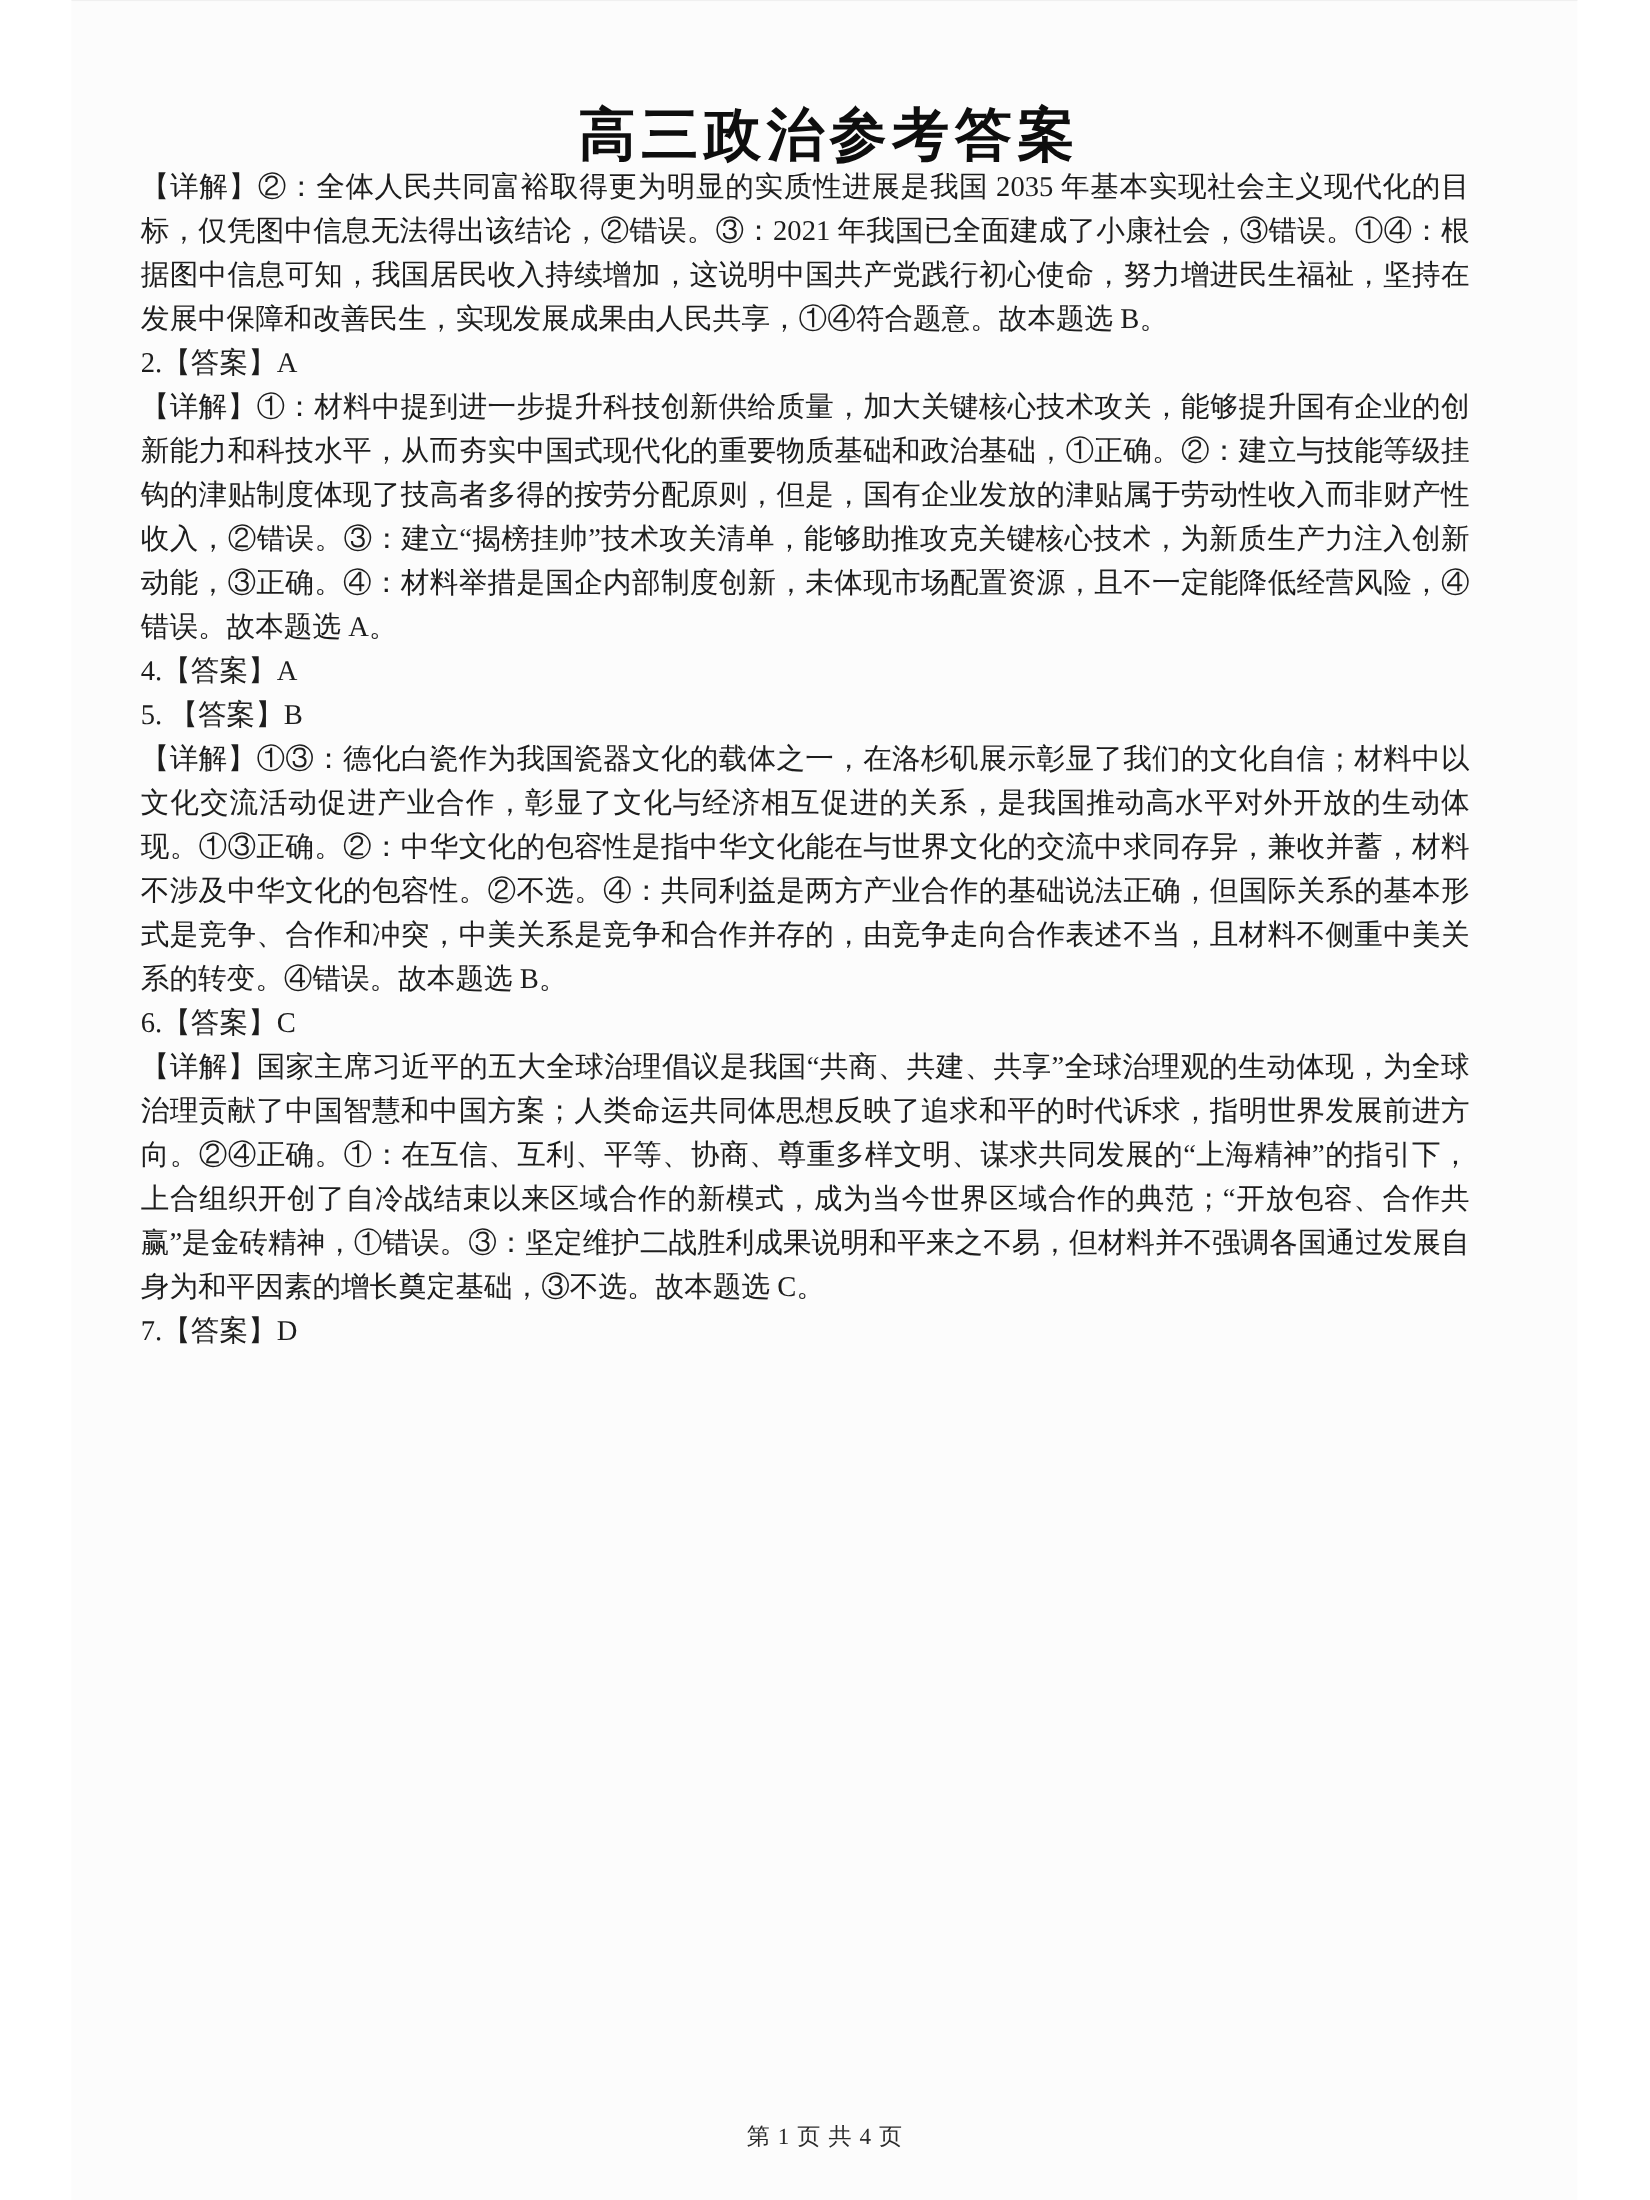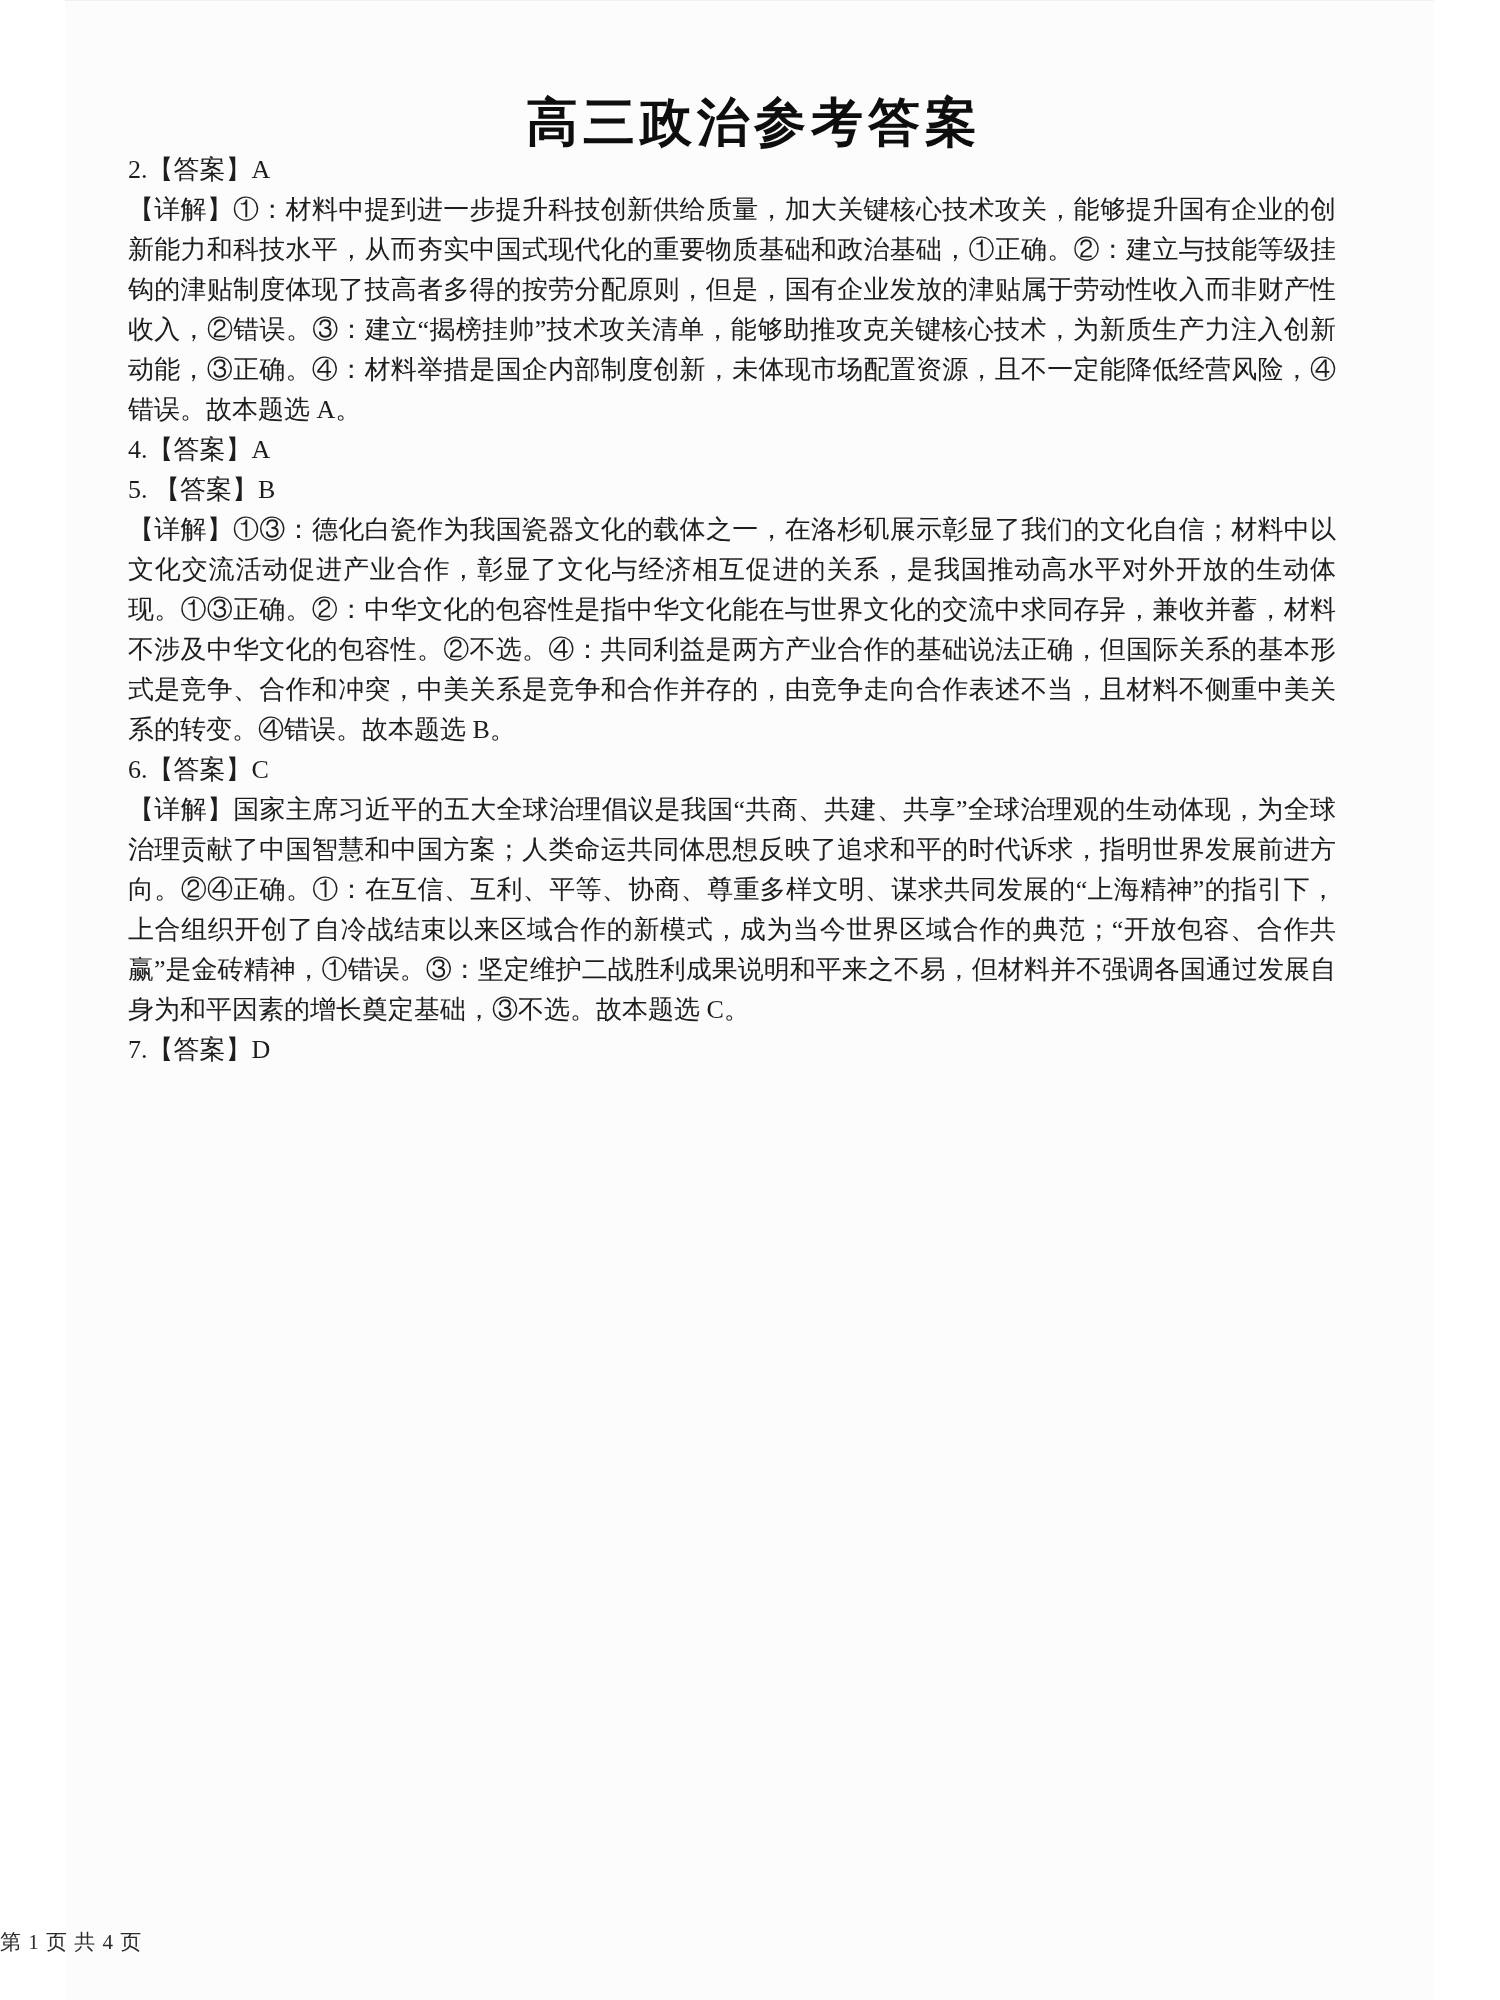--- a/index.html
+++ b/index.html
@@ -34,36 +34,37 @@
     font-size:26px;
     line-height:40px;
     text-align:justify;
     text-justify:inter-ideograph;
   }
   .content p{margin:0;padding:0;}
   .answer-line{white-space:pre-wrap;}
   .page-footer{
     position:absolute;
     left:0;top:1928px;width:1500px;
-    text-align:left;
+    text-align:center;
     font-size:21px;
     letter-spacing:1px;
     color:#2a2a2a;
   }
 </style>
 </head>
 <body>
 
 <div class="scan-area"></div>
 
 <h1 class="page-title">高三政治参考答案</h1>
 
 <main class="content">
 
   <section>
+    <p class="detail-line"><span>【详解】</span><span>②：全体人民共同富裕取得更为明显的实质性进展是我国 2035 年基本实现社会主义现代化的目标，仅凭图中信息无法得出该结论，②错误。③：2021 年我国已全面建成了小康社会，③错误。①④：根据图中信息可知，我国居民收入持续增加，这说明中国共产党践行初心使命，努力增进民生福祉，坚持在发展中保障和改善民生，实现发展成果由人民共享，①④符合题意。故本题选 B。</span></p>
   </section>
 
   <section>
     <p class="answer-line"><span>2.</span><span>【答案】</span><span>A</span></p>
     <p class="detail-line"><span>【详解】</span><span>①：材料中提到进一步提升科技创新供给质量，加大关键核心技术攻关，能够提升国有企业的创新能力和科技水平，从而夯实中国式现代化的重要物质基础和政治基础，①正确。②：建立与技能等级挂钩的津贴制度体现了技高者多得的按劳分配原则，但是，国有企业发放的津贴属于劳动性收入而非财产性收入，②错误。③：建立“揭榜挂帅”技术攻关清单，能够助推攻克关键核心技术，为新质生产力注入创新动能，③正确。④：材料举措是国企内部制度创新，未体现市场配置资源，且不一定能降低经营风险，④错误。故本题选 A。</span></p>
   </section>
 
   <section>
   </section>
 

